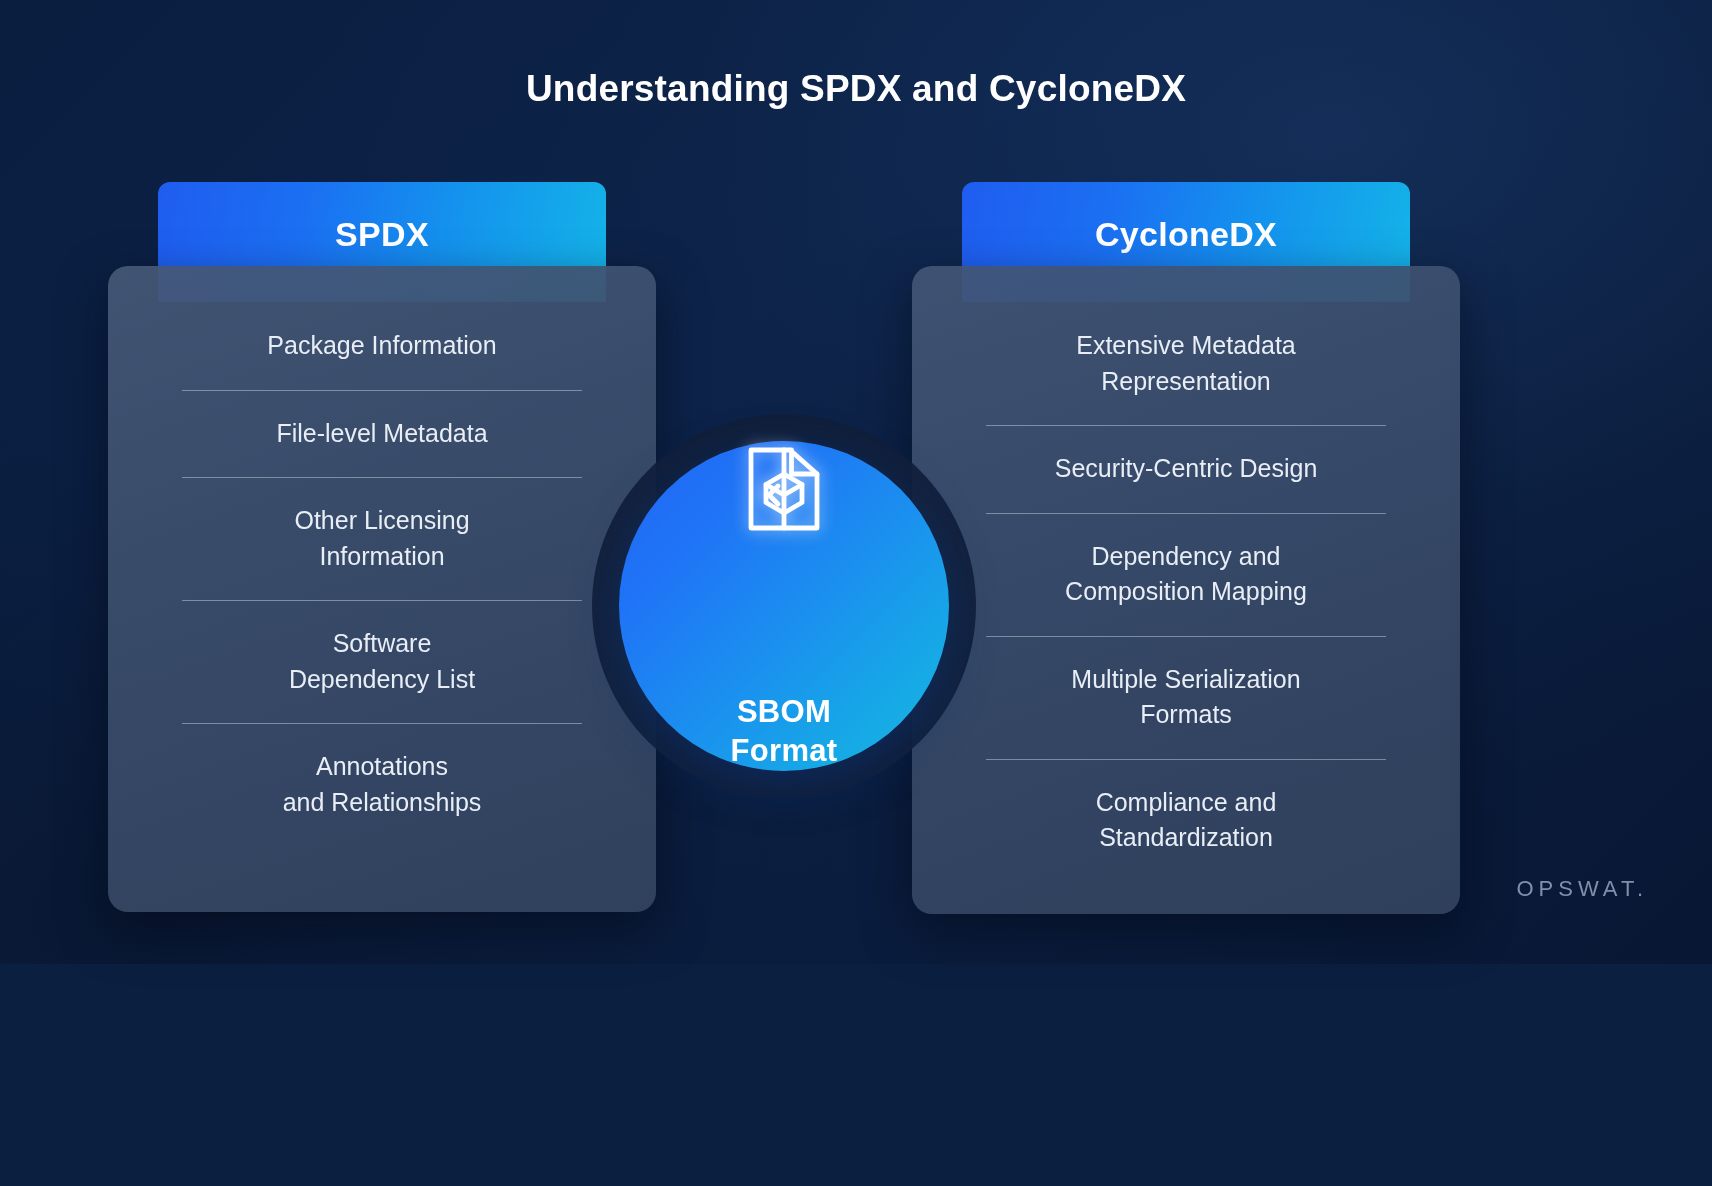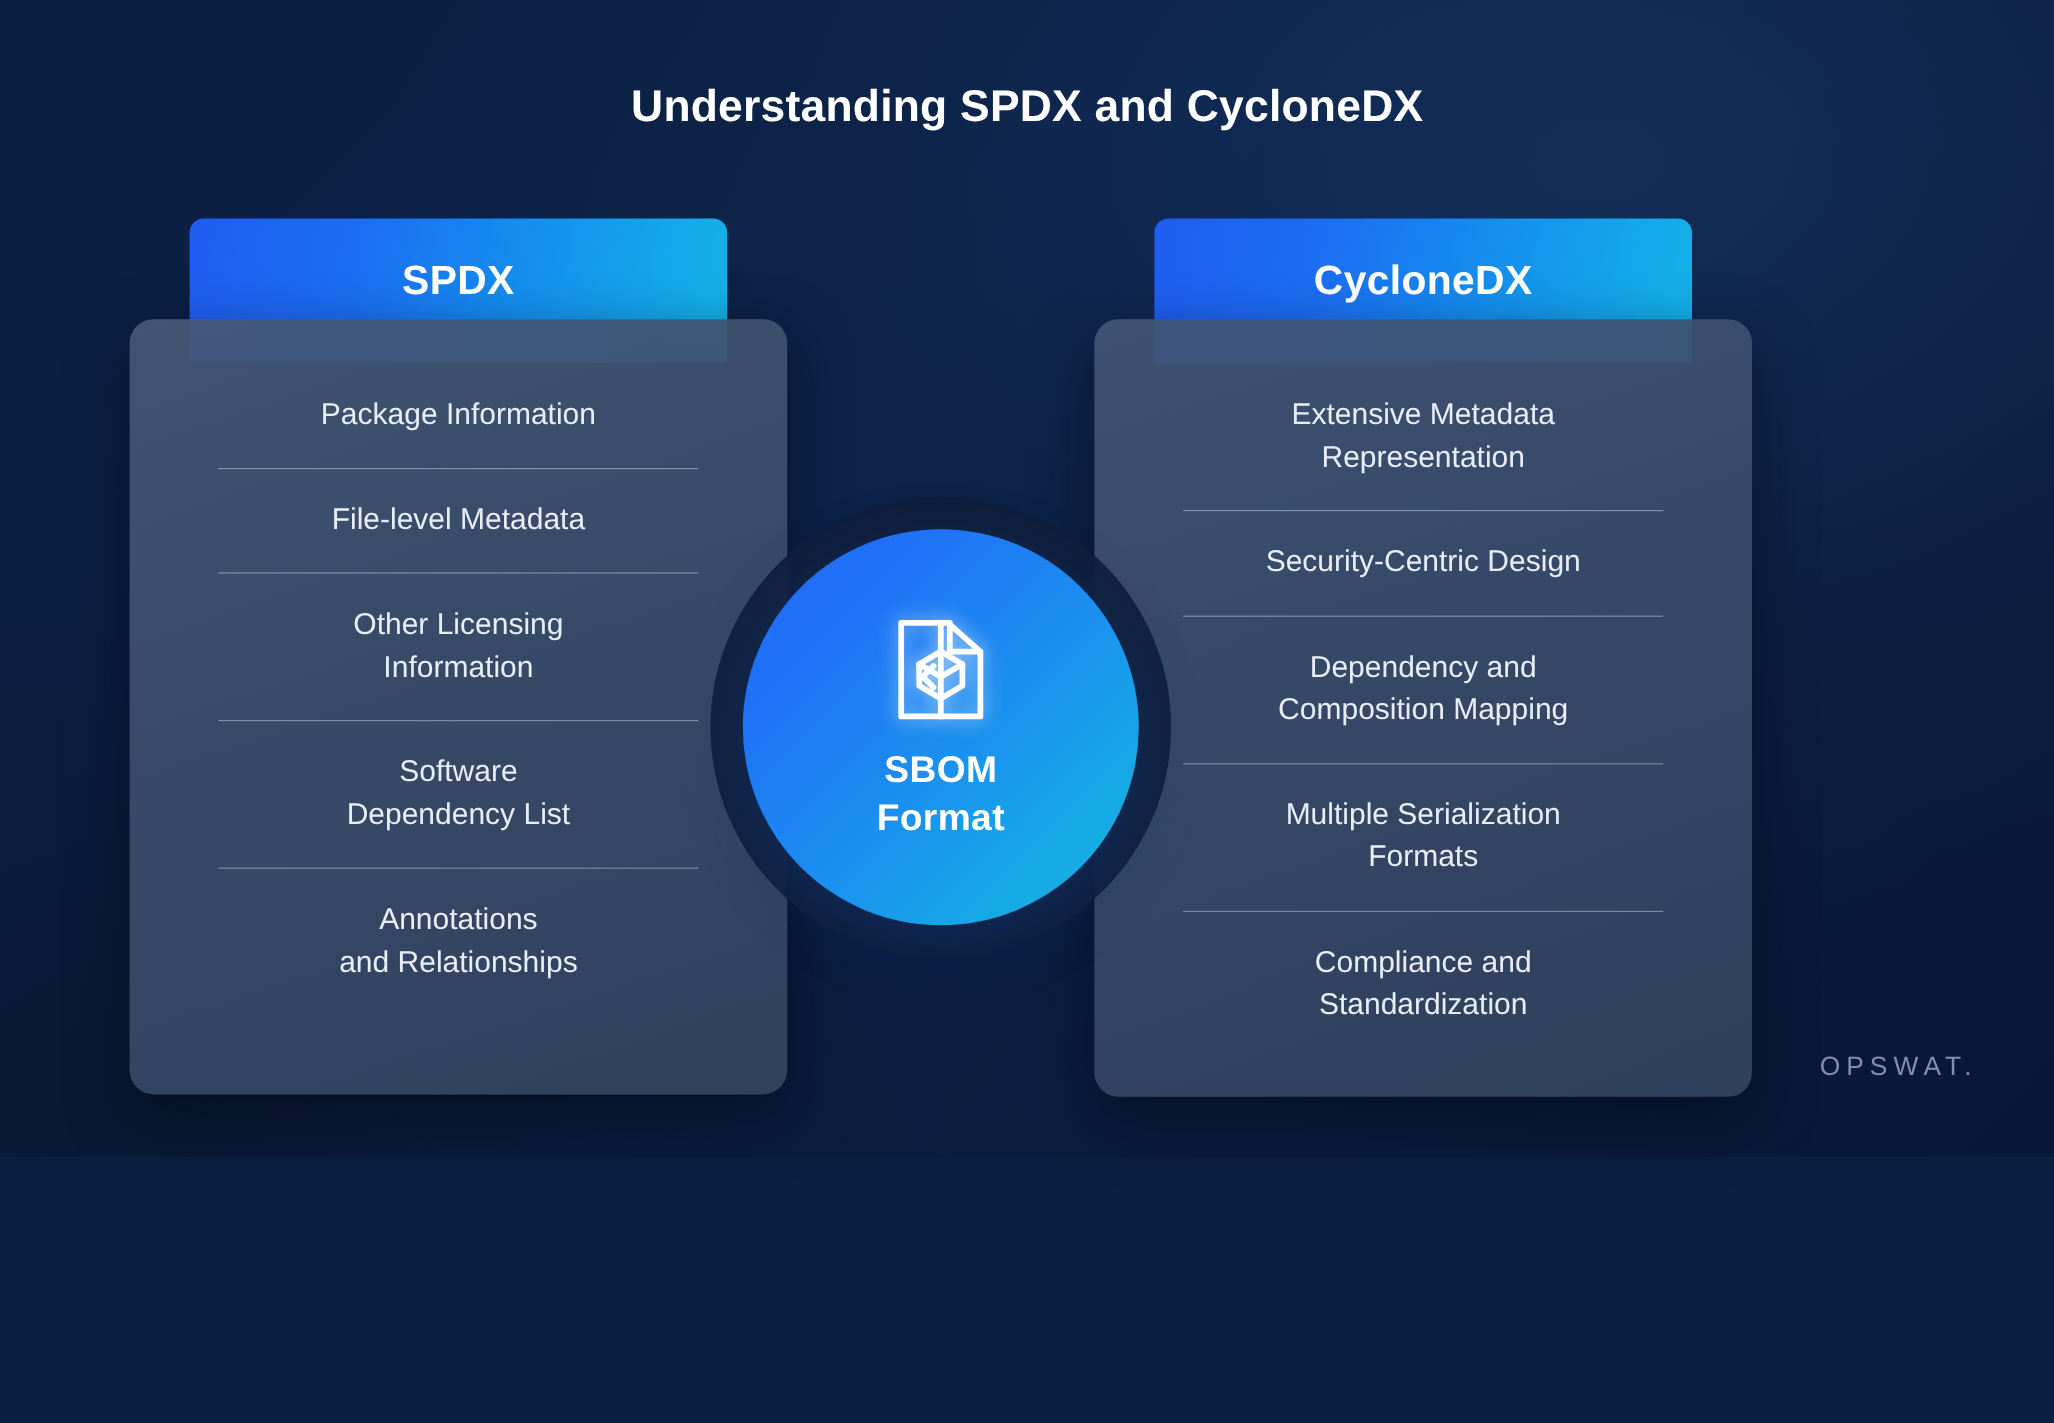--- a/index.html
+++ b/index.html
@@ -128,21 +128,21 @@
     box-shadow: 0 0 0 0 rgba(0,0,0,0);
   }
   #sbom-circle {
     width: 330px;
     height: 330px;
     border-radius: 50%;
     background: linear-gradient(135deg, #2166f5 0%, #1f74f6 26%, #1a93ee 58%, #16a9e6 80%, #18b6e4 100%);
     display: flex;
     flex-direction: column;
     align-items: center;
-    justify-content: center;
+    justify-content: space-between;
     box-shadow: 0 14px 44px rgba(10,50,120,0.5);
   }
   #sbom-icon {
     width: 96px;
     height: 96px;
     margin-bottom: 16px;
     filter: drop-shadow(0 0 8px rgba(255,255,255,0.65));
   }
   #sbom-label {
     color: #ffffff;

